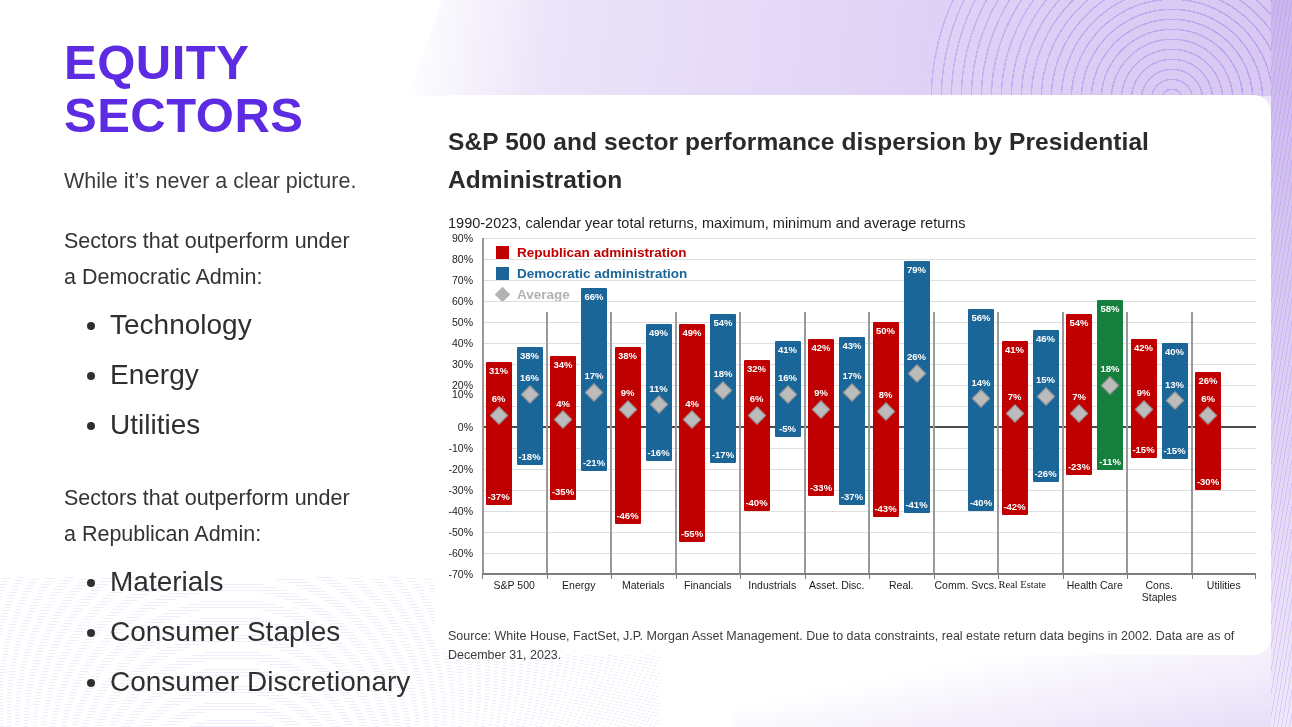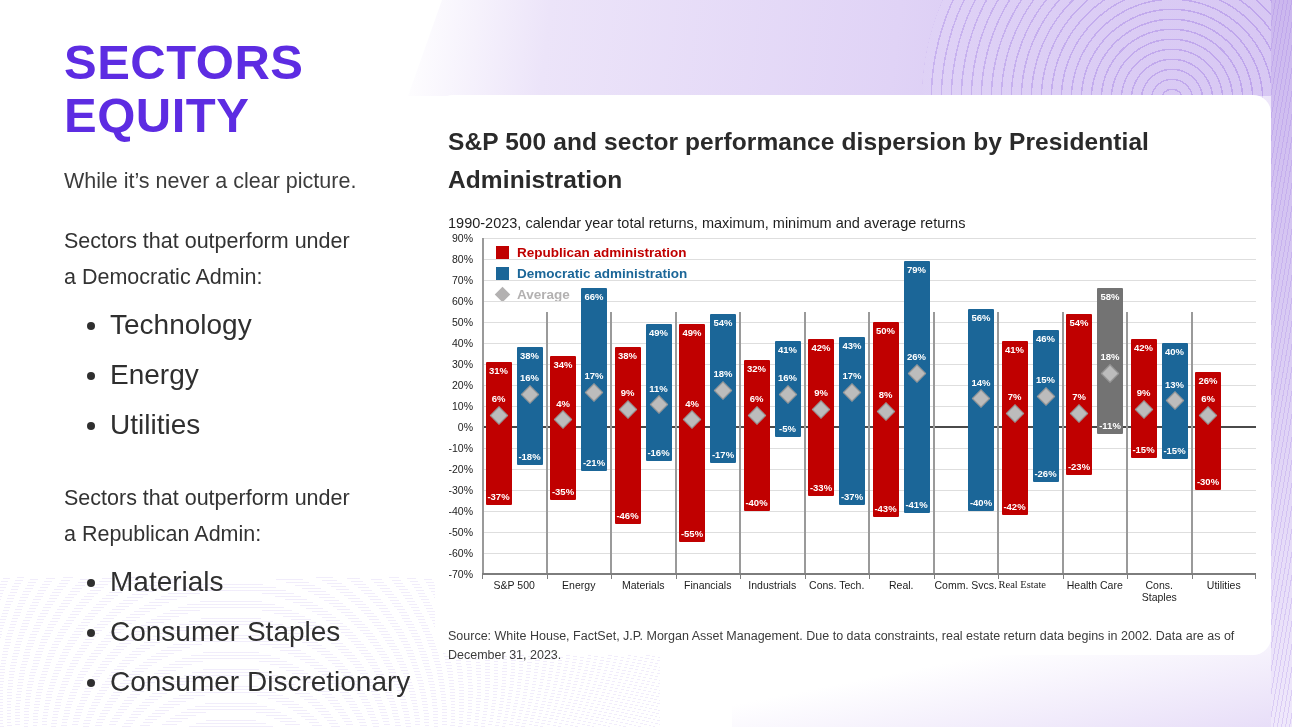--- a/index.html
+++ b/index.html
@@ -71,22 +71,22 @@
 <body>
 
 <div class="deco-top"></div>
 <div class="deco-rings"></div>
 <div class="deco-right"></div>
 <div class="deco-bottom-left"></div>
 <div class="deco-bottom-right"></div>
 
 <aside class="left-panel">
   <div class="slide-title" style="color: rgb(93, 44, 226);">
+    <div>EQUITY</div>
     <div>SECTORS</div>
-    <div>EQUITY</div>
   </div>
   <p class="intro">While it’s never a clear picture.</p>
   <div class="sec">
     <div class="sec-heading">Sectors that outperform under a Democratic Admin:</div>
     <ul>
         <li>Technology</li>
         <li>Energy</li>
         <li>Utilities</li>
       </ul>
   </div>
@@ -105,21 +105,21 @@
   <p class="chart-subtitle">1990-2023, calendar year total returns, maximum, minimum and average returns</p>
   <div class="y-axis">
       <div class="ylab" style="top: 330px;">-70%</div>
       <div class="ylab" style="top: 309px;">-60%</div>
       <div class="ylab" style="top: 288px;">-50%</div>
       <div class="ylab" style="top: 267px;">-40%</div>
       <div class="ylab" style="top: 246px;">-30%</div>
       <div class="ylab" style="top: 225px;">-20%</div>
       <div class="ylab" style="top: 204px;">-10%</div>
       <div class="ylab" style="top: 183px;">0%</div>
-      <div class="ylab" style="top: 162px;">10%</div>
+      <div class="ylab" style="top: 150px;">10%</div>
       <div class="ylab" style="top: 141px;">20%</div>
       <div class="ylab" style="top: 120px;">30%</div>
       <div class="ylab" style="top: 99px;">40%</div>
       <div class="ylab" style="top: 78px;">50%</div>
       <div class="ylab" style="top: 57px;">60%</div>
       <div class="ylab" style="top: 36px;">70%</div>
       <div class="ylab" style="top: 15px;">80%</div>
       <div class="ylab" style="top: -6px;">90%</div>
     </div>
   <div class="plot">
@@ -281,21 +281,21 @@
         <div class="blab min">-26%</div>
         <div class="avgl" style="top: 44.1px;">15%</div>
         <div class="diamond" style="top: 59.6px;"></div>
       </div>
       <div class="bar" style="left: 584px; top: 75.6px; height: 161.7px; background: rgb(192, 0, 0);">
         <div class="blab max">54%</div>
         <div class="blab min">-23%</div>
         <div class="avgl" style="top: 77.7px;">7%</div>
         <div class="diamond" style="top: 93.2px;"></div>
       </div>
-      <div class="bar" style="left: 615px; top: 50px; height: 146px; background: #737373;">
+      <div class="bar" style="left: 615px; top: 62px; height: 170px; background: #15803d;">
         <div class="blab max">58%</div>
         <div class="blab min">-11%</div>
         <div class="avgl" style="top: 63px;">18%</div>
         <div class="diamond" style="top: 78.5px;"></div>
       </div>
       <div class="bar" style="left: 648.5px; top: 100.8px; height: 119.7px; background: rgb(192, 0, 0);">
         <div class="blab max">42%</div>
         <div class="blab min">-15%</div>
         <div class="avgl" style="top: 48.3px;">9%</div>
         <div class="diamond" style="top: 63.8px;"></div>
@@ -312,21 +312,21 @@
         <div class="avgl" style="top: 21px;">6%</div>
         <div class="diamond" style="top: 36.5px;"></div>
       </div>
     </div>
   <div class="x-axis">
       <div class="xlab" style="left: 0px; width: 64.5px;">S&amp;P 500</div>
       <div class="xlab" style="left: 64.5px; width: 64.5px;">Energy</div>
       <div class="xlab" style="left: 129px; width: 64.5px;">Materials</div>
       <div class="xlab" style="left: 193.5px; width: 64.5px;">Financials</div>
       <div class="xlab" style="left: 258px; width: 64.5px;">Industrials</div>
-      <div class="xlab" style="left: 322.5px; width: 64.5px;">Cons. Tech.</div>
+      <div class="xlab" style="left: 322.5px; width: 64.5px;">Asset. Disc.</div>
       <div class="xlab" style="left: 387px; width: 64.5px;">Real.</div>
       <div class="xlab" style="left: 451.5px; width: 64.5px;">Comm. Svcs.</div>
       <div class="xlab" style="left: 508px; width: 64.5px; font-family: Liberation Serif, serif;">Real Estate</div>
       <div class="xlab" style="left: 580.5px; width: 64.5px;">Health Care</div>
       <div class="xlab" style="left: 645px; width: 64.5px;">Cons. Staples</div>
       <div class="xlab" style="left: 709.5px; width: 64.5px;">Utilities</div>
     </div>
   <p class="source">Source: White House, FactSet, J.P. Morgan Asset Management. Due to data constraints, real estate return data begins in 2002. Data are as of December 31, 2023.</p>
 </main>
 

